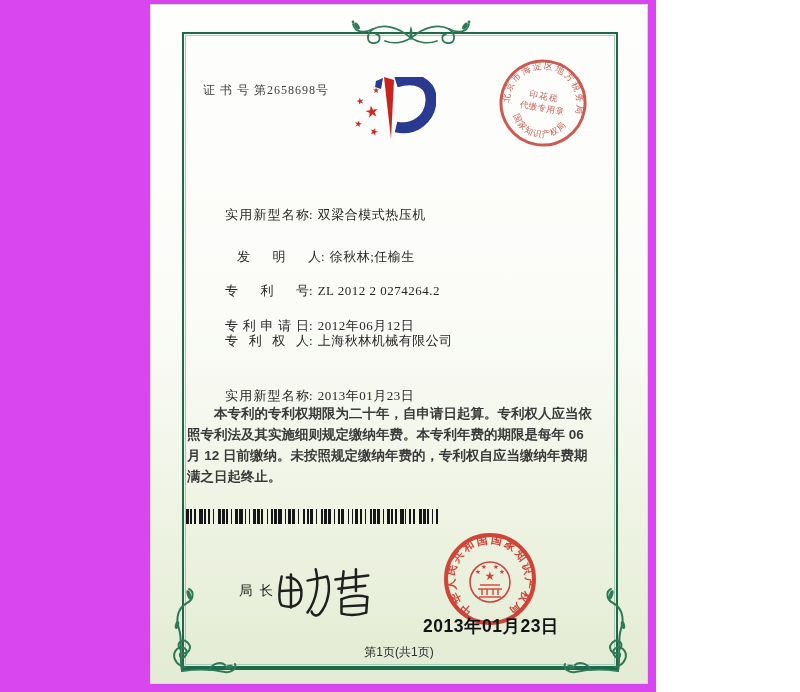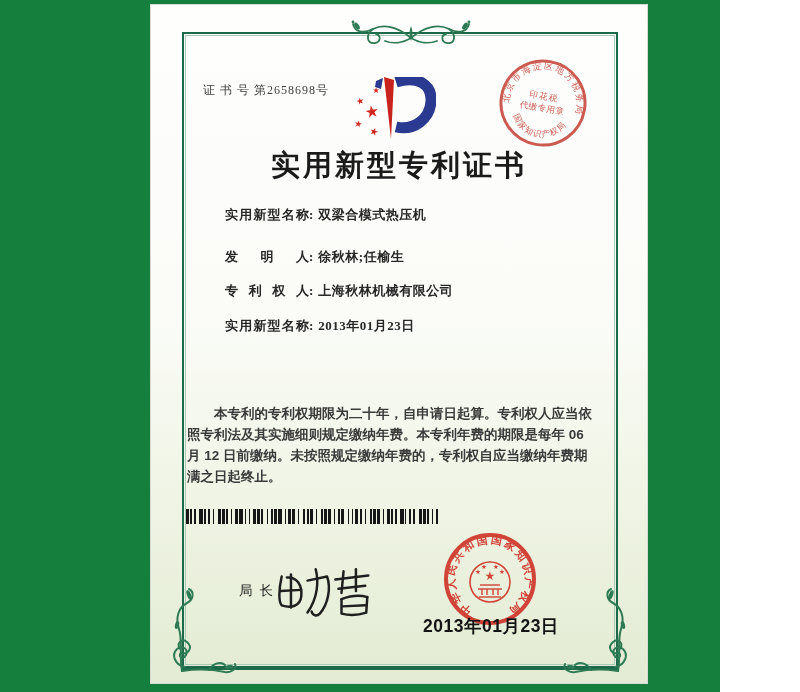--- a/index.html
+++ b/index.html
@@ -1,33 +1,33 @@
 <!DOCTYPE html>
 <html><head>
 <meta charset="utf-8">
 <style>
   html,body{margin:0;padding:0;}
   body{font-family:"Liberation Serif","DejaVu Serif",serif;background:#fff;}
-  .canvas{position:relative;width:720px;height:692px;background:#15803d;overflow:hidden;}
+  .canvas{position:relative;width:656px;height:692px;background:#d946ef;overflow:hidden;}
   .paper{position:absolute;left:150px;top:4px;width:498px;height:680px;box-sizing:border-box;
          border:1px solid #d9dad4;
          background:linear-gradient(180deg,#fefefd 0%,#fbfcf8 45%,#f1f5e7 70%,#e8efda 88%,#e3ebd4 100%);}
   .frame{position:absolute;left:31px;top:27px;width:436px;height:638px;box-sizing:border-box;
          border:2px solid #1c6a4a;border-bottom-width:4px;}
   .frame::after{content:'';position:absolute;inset:1px;border:1px solid #a9cab7;}
   .orn{position:absolute;z-index:3;}
   .cert-no{position:absolute;left:52px;top:77px;font-size:12px;letter-spacing:1px;color:#3d3d3d;}
   .logo{position:absolute;left:199px;top:72px;width:86px;height:66px;}
   .seal-tax{position:absolute;left:346px;top:52px;width:92px;height:92px;transform:rotate(10deg);opacity:.88;}
   .title{position:absolute;left:0;top:141px;width:100%;text-align:center;font-size:29px;font-weight:700;
          letter-spacing:3px;color:#1b1b1b;}
   .fields{position:absolute;left:74px;top:201px;width:360px;height:205px;font-size:13px;color:#272727;}
-  .field{position:absolute;left:0;white-space:nowrap;font-weight:bold;}
-  .field:nth-child(1){top:0;}.field:nth-child(2){top:42px;}.field:nth-child(3){top:76px;}
-  .field:nth-child(4){top:111px;}.field:nth-child(5){top:143px;}.field:nth-child(6){top:181px;}
+  .field{position:absolute;left:0;white-space:nowrap;}
+  .field:nth-child(1){top:0;}.field:nth-child(2){top:42px;margin-left:12px;}.field:nth-child(3){top:76px;}
+  .field:nth-child(4){top:111px;}.field:nth-child(5){top:126px;}.field:nth-child(6){top:181px;}
   .flabel{display:inline-block;width:84px;text-align:justify;text-align-last:justify;}
   .fcolon{display:inline-block;margin:0 5px 0 0;}
   .fvalue{letter-spacing:.5px;}
   .paras{position:absolute;left:36px;top:398px;width:414px;font-size:13.5px;line-height:21px;
          font-weight:700;color:#3a3a3a;font-family:"Liberation Sans","DejaVu Sans",sans-serif;}
   .paras p{margin:0;text-indent:2em;}
   .barcode{position:absolute;left:35px;top:504px;width:252px;height:15px;display:flex;overflow:hidden;}
   .barcode i{display:block;height:100%;flex:0 0 auto;}
   .barcode i.bar{background:#161616;}
   .director{position:absolute;left:88px;top:577px;font-size:13.5px;letter-spacing:7px;color:#222;}
@@ -112,28 +112,33 @@
       <g transform="rotate(-10 46 46)" fill="#c5453a" font-size="9" letter-spacing="1.8" font-family="Liberation Sans, DejaVu Sans, sans-serif">
         <text><textPath href="#taxTopArc">北京市海淀区地方税务局</textPath></text>
       </g>
       <text fill="#c5453a" font-size="8.5" letter-spacing="1" font-family="Liberation Sans, DejaVu Sans, sans-serif">
         <textPath href="#taxBotArc" startOffset="50%" text-anchor="middle">国家知识产权局</textPath>
       </text>
       <text x="46" y="42" text-anchor="middle" fill="#c5453a" font-size="8.5" letter-spacing="1.5" font-family="Liberation Sans, DejaVu Sans, sans-serif">印花税</text>
       <text x="46" y="54" text-anchor="middle" fill="#c5453a" font-size="8.5" letter-spacing="0.5" font-family="Liberation Sans, DejaVu Sans, sans-serif">代缴专用章</text>
     </svg>
 
-    <div class="title">实用新型专利证书</div>
 
     <div class="fields">
       <div class="field">
         <span class="flabel">实用新型名称</span><span class="fcolon">:</span><span class="fvalue">双梁合模式热压机</span>
       </div>
       <div class="field">
         <span class="flabel">发明人</span><span class="fcolon">:</span><span class="fvalue">徐秋林;任榆生</span>
+      </div>
+      <div class="field">
+        <span class="flabel">专利号</span><span class="fcolon">:</span><span class="fvalue">ZL 2012 2 0274264.2</span>
+      </div>
+      <div class="field">
+        <span class="flabel">专利申请日</span><span class="fcolon">:</span><span class="fvalue">2012年06月12日</span>
       </div>
       <div class="field">
         <span class="flabel">专利权人</span><span class="fcolon">:</span><span class="fvalue">上海秋林机械有限公司</span>
       </div>
       <div class="field">
         <span class="flabel">实用新型名称</span><span class="fcolon">:</span><span class="fvalue">2013年01月23日</span>
       </div>
     </div>
 
     <div class="paras">
@@ -296,15 +301,16 @@
           <path d="M45,61 h20"></path>
           <path d="M43,65 h24"></path>
           <path d="M47,65 v6 M52,65 v6 M58,65 v6 M63,65 v6"></path>
           <path d="M44,73 h22"></path>
         </g>
       </g>
     </svg>
 
     <div class="date">2013年01月23日</div>
 
+    <div class="footer">第1页(共1页)</div>
 
   </div>
 </div>
 
 </body></html>

